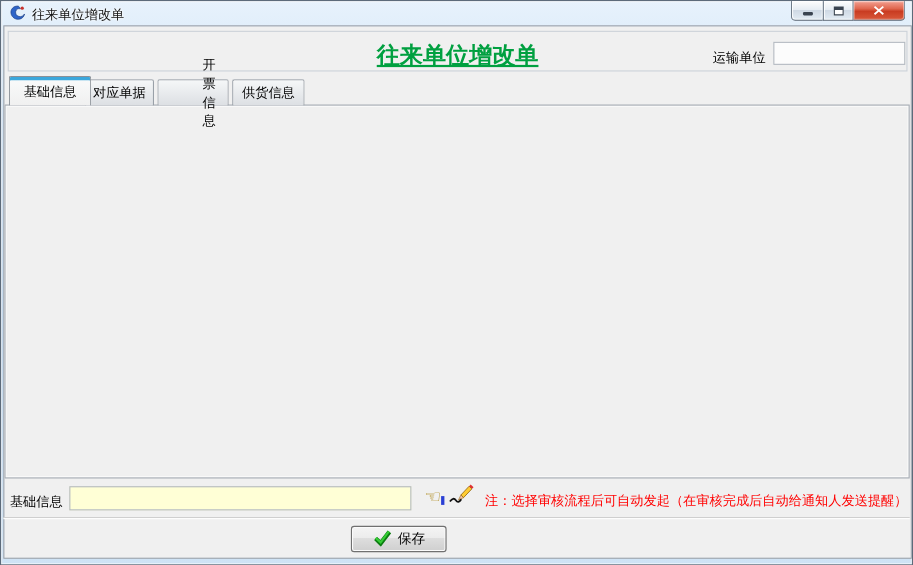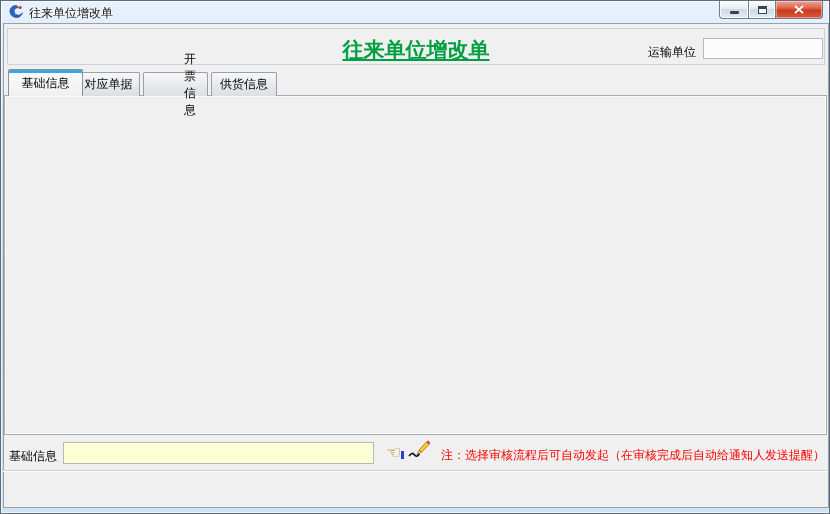--- a/index.html
+++ b/index.html
@@ -222,14 +222,23 @@
       <path d="M12 11 L19.5 3 l2.5 2.4 -7.6 8 z" fill="#ffcc33" stroke="#8a5c00" stroke-width=".7"></path>
       <path d="M12 11 l-2.2 4.6 4.6-2.2 z" fill="#f2c0a8" stroke="#8a5c00" stroke-width=".5"></path>
       <path d="M19.5 3 l1.4-1.5 2.6 2.5 -1.5 1.4 z" fill="#e03030"></path>
       <path d="M2 17 q3.2-4.5 5.4-1.2 t5-1" stroke="#111" fill="none" stroke-width="1.6"></path>
     </svg>
   </span>
   <span class="note" style="left:440px;top:446px;color:#ff0000;">注：选择审核流程后可自动发起（在审核完成后自动给通知人发送提醒）</span>
 
   <div class="groove"></div>
 
+  <button class="btn" style="left:318px;width:87px;">
+    <span>
+      <svg width="17" height="16" viewBox="0 0 17 16">
+        <path d="M2.5 8.5 L7 13 15 2.5" fill="none" stroke="#0b7d10" stroke-width="4"></path>
+        <path d="M2.5 8 L7 12 14.5 2" fill="none" stroke="#35cc35" stroke-width="2"></path>
+      </svg>
+    </span>
+    <span>保存</span>
+  </button>
 
 </div>
 
 </body></html>

